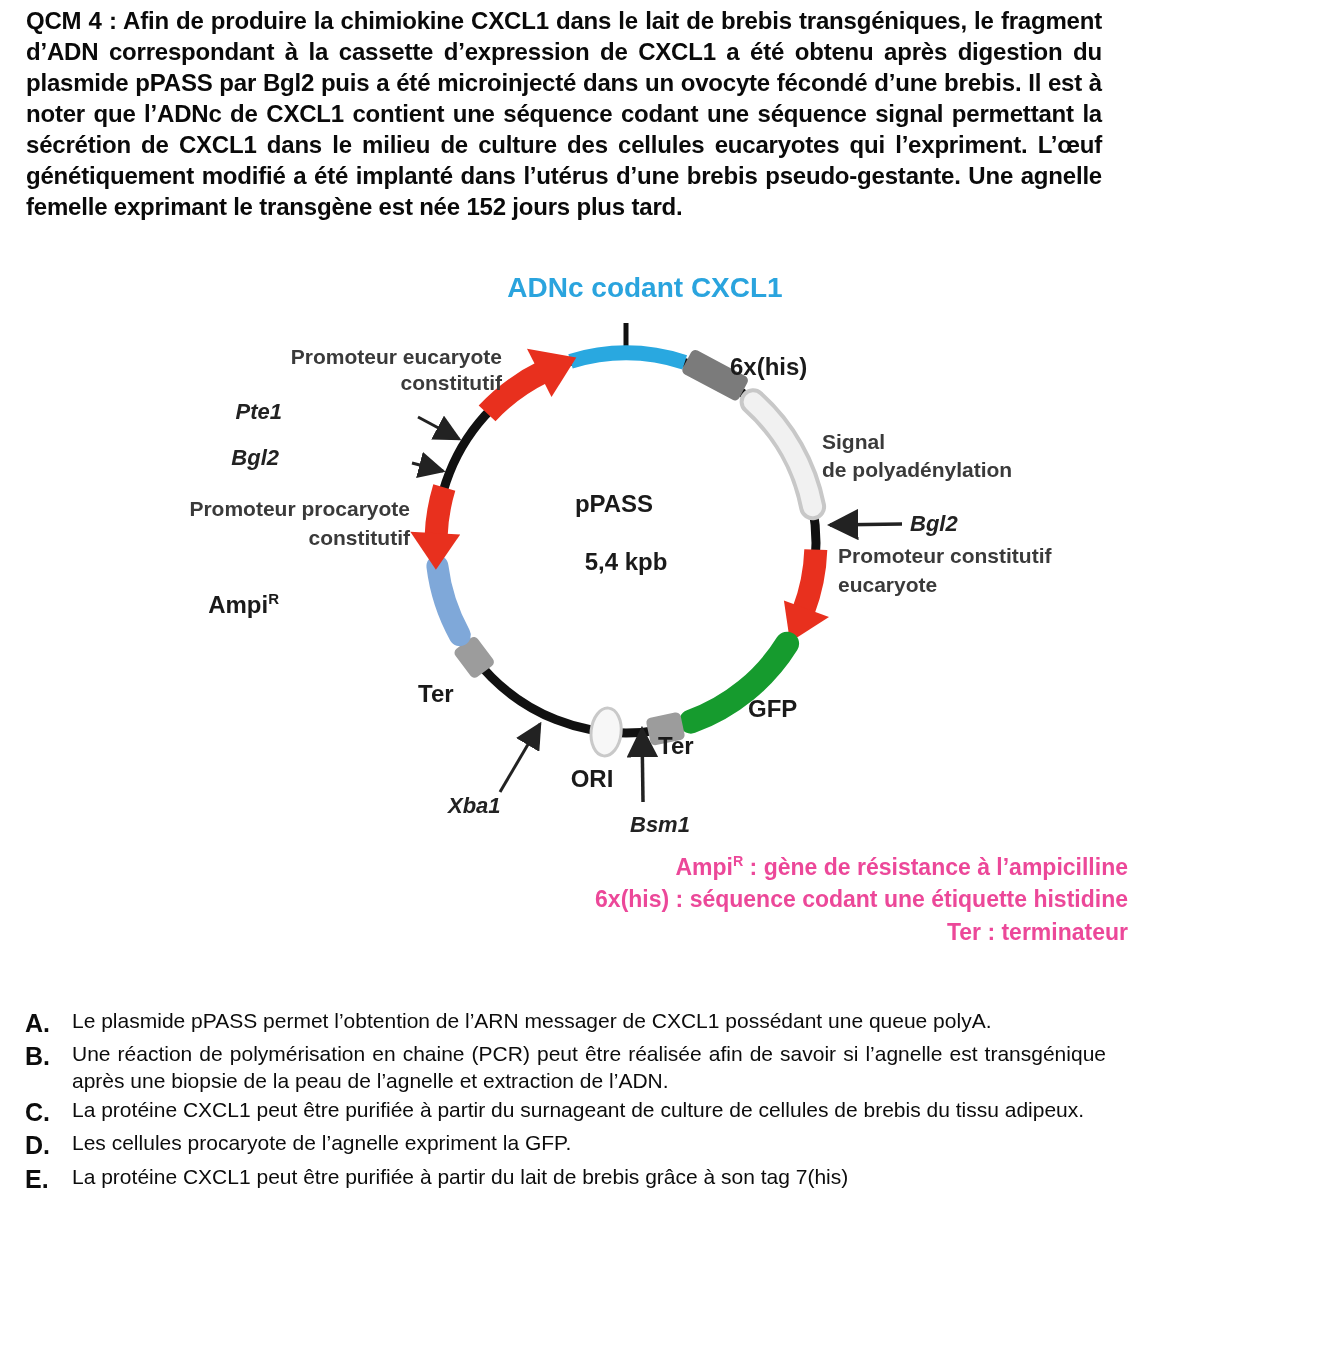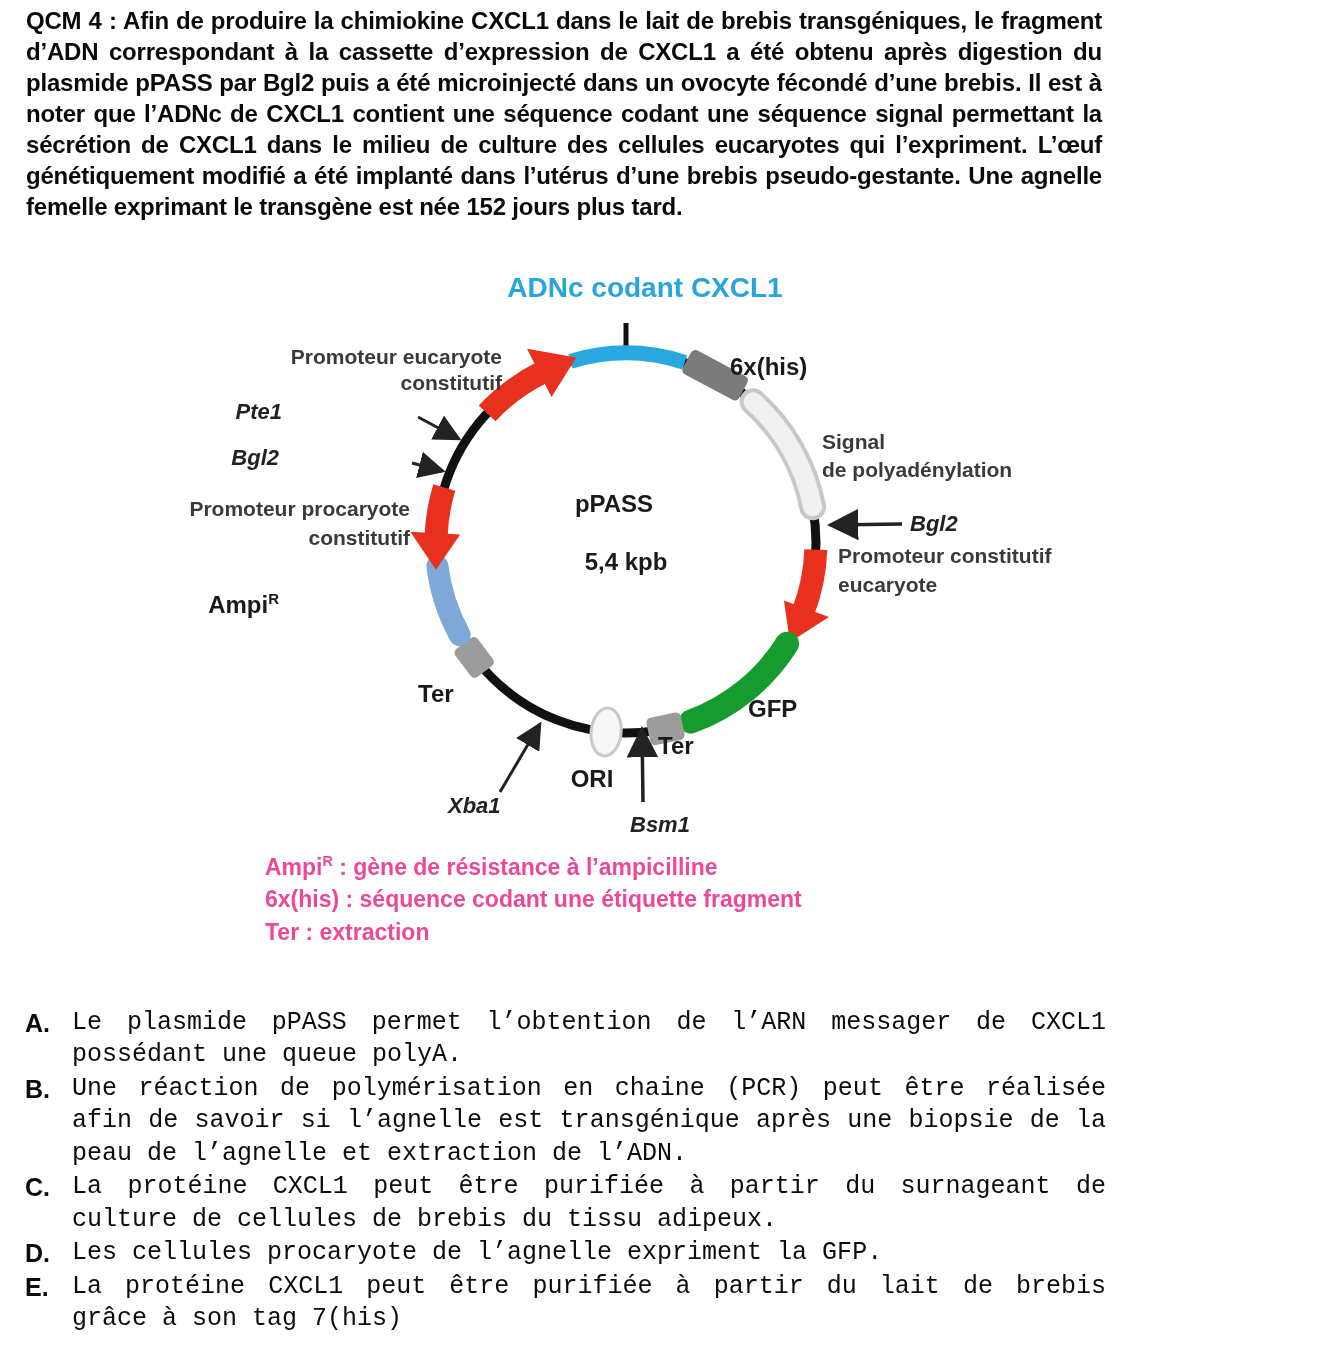--- a/index.html
+++ b/index.html
@@ -15,21 +15,21 @@
   .question {
     margin: 6px 26px 0 26px;
     font-size: 24px;
     font-weight: bold;
     line-height: 1.29;
     text-align: justify;
     letter-spacing: -0.2px;
     color: #0a0a0a;
   }
 
-  .figure-block { margin-top: 34px; }
+  .figure-block { margin-top: 34px; text-align: right; }
   .plasmid-svg { display: block; margin-left: 180px; }
 
   .svg-label { fill: #3a3a3a; font-weight: 600; font-size: 21px; }
   .svg-enzyme { fill: #222222; font-weight: bold; font-style: italic; font-size: 22px; }
   .svg-feature { fill: #1a1a1a; font-weight: bold; font-size: 24px; }
 
   .legend {
     margin: 4px 0 0 265px;
     font-size: 23px;
     font-weight: bold;
@@ -43,24 +43,23 @@
   }
   .option { display: flex; margin-bottom: 1px; }
   .opt-letter {
     flex: 0 0 47px;
     font-weight: bold;
     font-size: 25px;
     line-height: 1.3;
   }
   .opt-text {
     flex: 1 1 auto;
-    font-size: 25px;
+    font-size: 21px;
     line-height: 1.3;
     text-align: justify;
-    font-family: Liberation Mono, monospace;
   }
 </style>
 </head>
 <body>
 
 <div class="page">
 
   <div class="question">QCM 4 : Afin de produire la chimiokine CXCL1 dans le lait de brebis transgéniques, le fragment d’ADN correspondant à la cassette d’expression de CXCL1 a été obtenu après digestion du plasmide pPASS par Bgl2 puis a été microinjecté dans un ovocyte fécondé d’une brebis. Il est à noter que l’ADNc de CXCL1 contient une séquence codant une séquence signal permettant la sécrétion de CXCL1 dans le milieu de culture des cellules eucaryotes qui l’expriment. L’œuf génétiquement modifié a été implanté dans l’utérus d’une brebis pseudo-gestante. Une agnelle femelle exprimant le transgène est née 152 jours plus tard.</div>
 
   <div class="figure-block">
@@ -135,22 +134,22 @@
       <text class="svg-enzyme" x="730" y="274">Bgl2</text>
 
       <text class="svg-label" x="642" y="192">Signal</text>
       <text class="svg-label" x="642" y="220">de polyadénylation</text>
 
       <text class="svg-feature" x="550" y="118" font-size="23">6x(his)</text>
     </svg>
 
     <div class="legend">
       <div class="legend-row"><span>Ampi</span><sup>R</sup><span> : gène de résistance à l’ampicilline</span></div>
-      <div class="legend-row"><span>6x(his)</span><sup></sup><span> : séquence codant une étiquette fragment</span></div>
-      <div class="legend-row"><span>Ter</span><sup></sup><span> : extraction</span></div>
+      <div class="legend-row"><span>6x(his)</span><sup></sup><span> : séquence codant une étiquette histidine</span></div>
+      <div class="legend-row"><span>Ter</span><sup></sup><span> : terminateur</span></div>
     </div>
   </div>
 
   <div class="options">
     <div class="option">
       <span class="opt-letter">A.</span>
       <div class="opt-text">Le plasmide pPASS permet l’obtention de l’ARN messager de CXCL1 possédant une queue polyA.</div>
     </div>
     <div class="option">
       <span class="opt-letter">B.</span>

